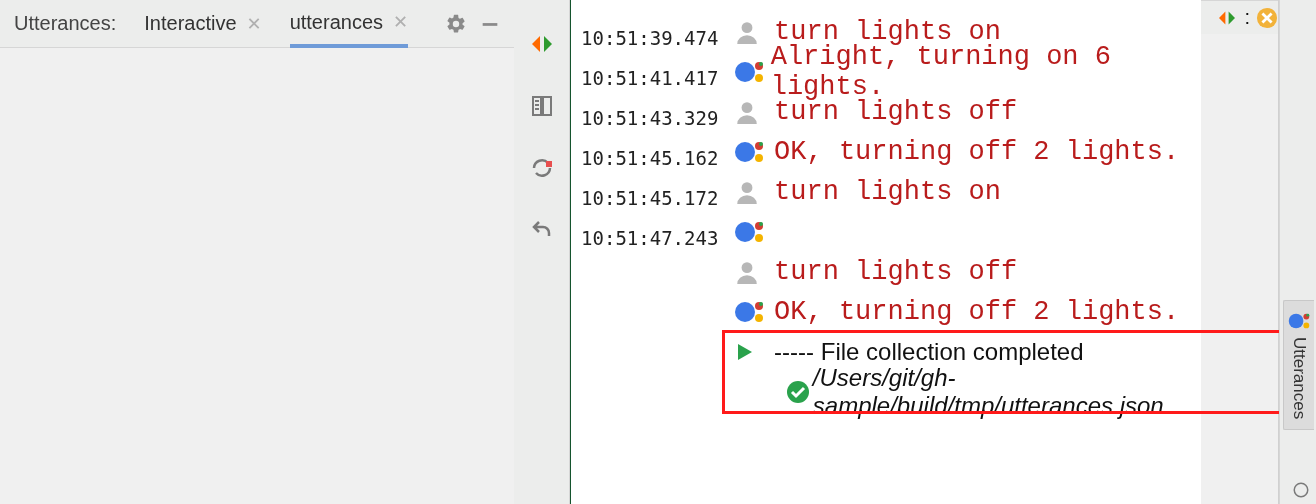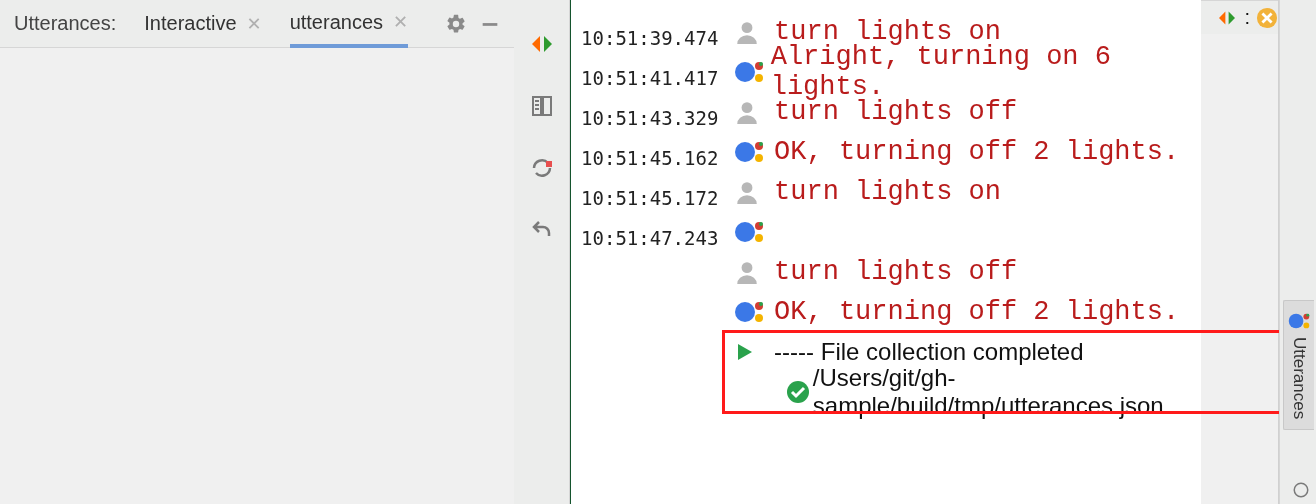--- a/index.html
+++ b/index.html
@@ -26,21 +26,21 @@
   .logpanel { flex: 1; background: #fff; display: flex; min-height: 0; position: relative; }
   .tscol { width: 156px; border-left: 1px solid #14532d; border-right: 0px solid #d6d6d6; padding-top: 18px; }
   .tscol .ts { height: 40px; display: flex; align-items: center; padding-left: 10px; font-family: Menlo, Consolas, monospace; font-size: 19px; color: #222; }
 
   .msgcol { flex: 1; padding-top: 12px; position: relative; }
   .msgrow { height: 40px; display: flex; align-items: center; padding-left: 8px; font-size: 27px; color: #b91c1c; font-family: Liberation Mono, monospace; }
   .msgrow .ico { width: 40px; display: flex; align-items: center; justify-content: flex-start; }
   .msgrow .txt { }
 
   .filerow { height: 40px; display: flex; align-items: center; padding-left: 8px; font-size: 24px; }
-  .filerow.sub { padding-left: 60px; }
+  .filerow.sub { padding-left: 60px; font-style: italic; }
 
   .highlight { position: absolute; border: 3px solid #ff1a1a; pointer-events: none; }
 
   
   .status { height: 34px; background: #ecedec; border-top: 1px solid #d6d6d6; display: flex; align-items: center; padding-left: 14px; gap: 6px; }
 
   
   .sidetool { position: absolute; top: 300px; display: flex; flex-direction: column; align-items: center; gap: 6px; background: #dcdcdc; border: 1px solid #c8c8c8; border-right: none; padding: 10px 4px; border-radius: 2px 0 0 2px; }
   .sidetool .lbl { writing-mode: vertical-rl; font-size: 17px; color: #333; }
 

